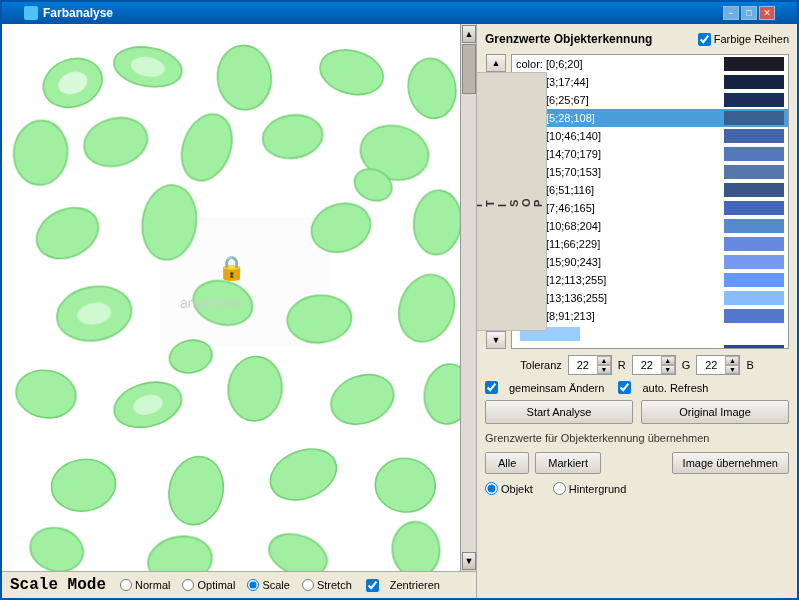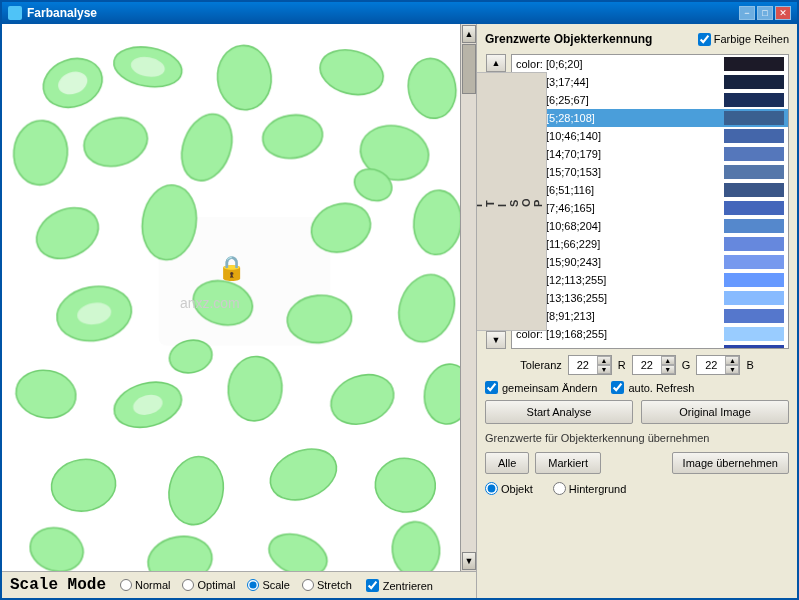--- a/index.html
+++ b/index.html
@@ -17,21 +17,21 @@
       border: 2px solid #0054a6;
       display: flex;
       flex-direction: column;
     }
     .titlebar {
       background: linear-gradient(to bottom, #0078d7 0%, #0054a6 100%);
       color: white;
       height: 22px;
       display: flex;
       align-items: center;
-      padding: 0 6px;
+      padding: 0 22px;
       justify-content: space-between;
       flex-shrink: 0;
     }
     .titlebar-title {
       font-size: 12px;
       font-weight: bold;
       display: flex;
       align-items: center;
       gap: 5px;
     }
@@ -115,22 +115,22 @@
       align-items: center;
       gap: 3px;
     }
     .radio-input {
       width: 12px;
       height: 12px;
       accent-color: #0078d7;
     }
     .checkbox-item {
       display: flex;
-      align-items: flex-end;
-      gap: 4px;
+      align-items: center;
+      gap: 11px;
     }
     
     .right-panel {
       width: 320px;
       display: flex;
       flex-direction: column;
       padding: 8px;
       gap: 6px;
       background: #ece9d8;
       overflow-y: auto;
@@ -530,21 +530,20 @@
             </div>
             <div class="color-row">
               <span class="color-label">color: [13;136;255]</span>
               <span class="color-swatch" style="background: rgb(136, 187, 255); display: inline-block; width: 60px; height: 14px; margin-left: 4px; vertical-align: middle;"></span>
             </div>
             <div class="color-row">
               <span class="color-label">color: [8;91;213]</span>
               <span class="color-swatch" style="background: rgb(85, 119, 204); display: inline-block; width: 60px; height: 14px; margin-left: 4px; vertical-align: middle;"></span>
             </div>
             <div class="color-row">
-              <span class="color-label">color: [19;168;255]</span>
               <span class="color-swatch" style="background: rgb(153, 204, 255); display: inline-block; width: 60px; height: 14px; margin-left: 4px; vertical-align: middle;"></span>
             </div>
             <div class="color-row">
               <span class="color-label">color: [0;23;131]</span>
               <span class="color-swatch" style="background: rgb(42, 68, 170); display: inline-block; width: 60px; height: 14px; margin-left: 4px; vertical-align: middle;"></span>
             </div>
           </div>
       </div>
 
 

